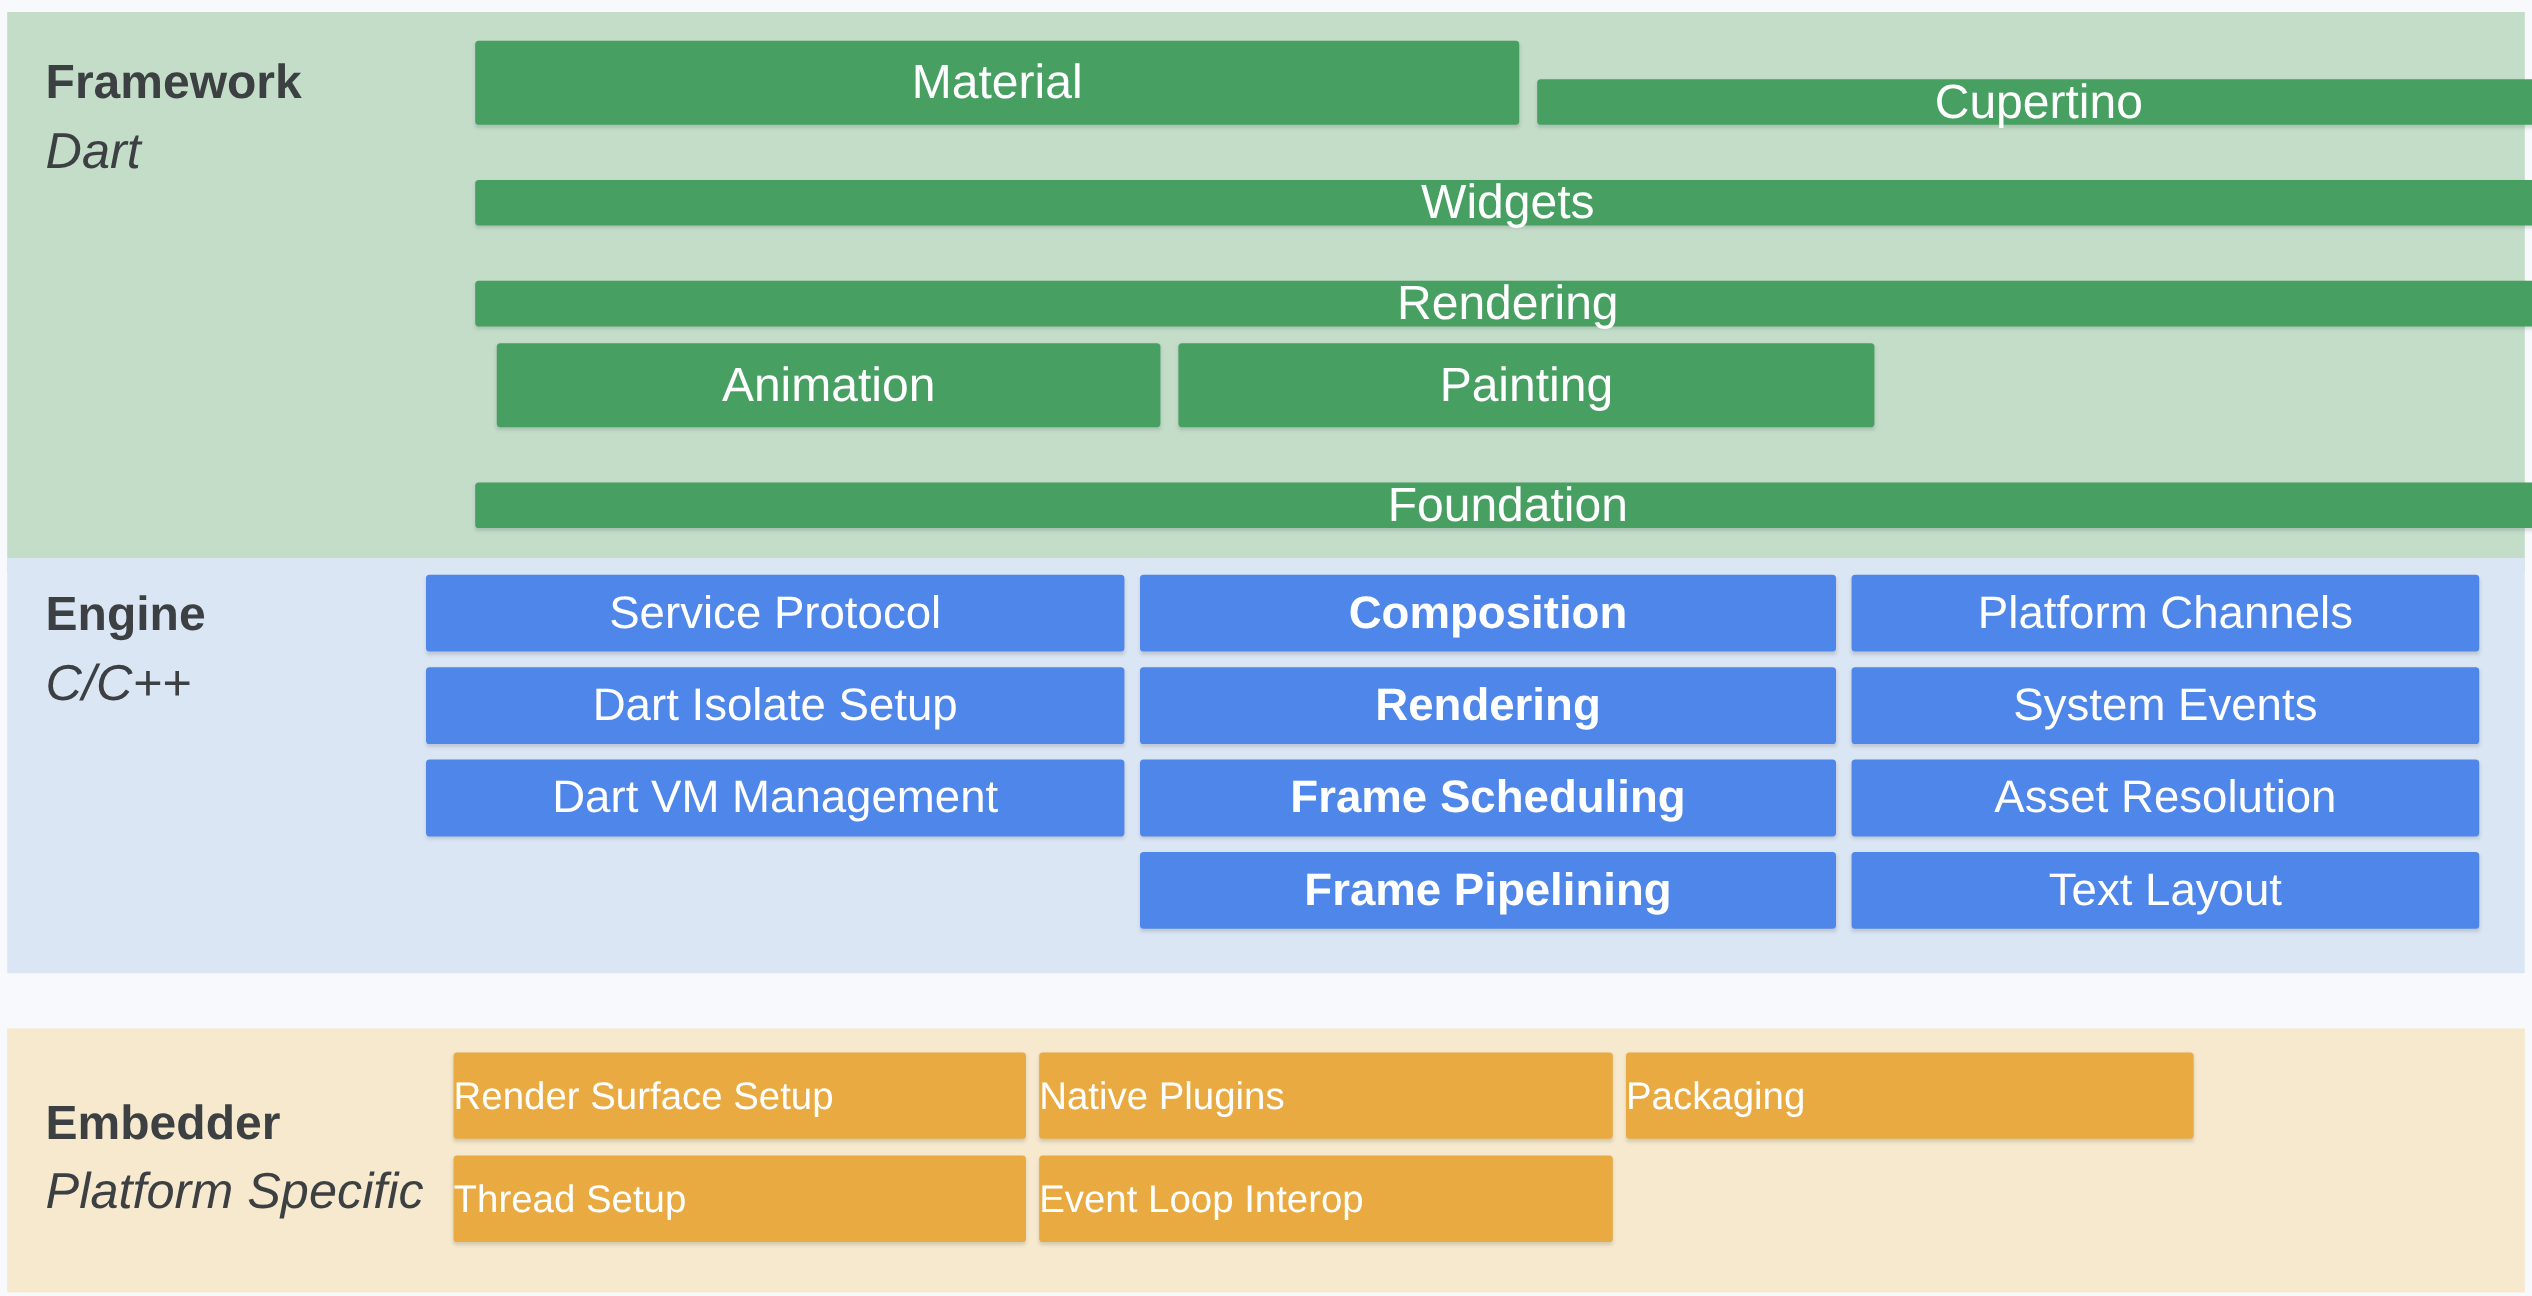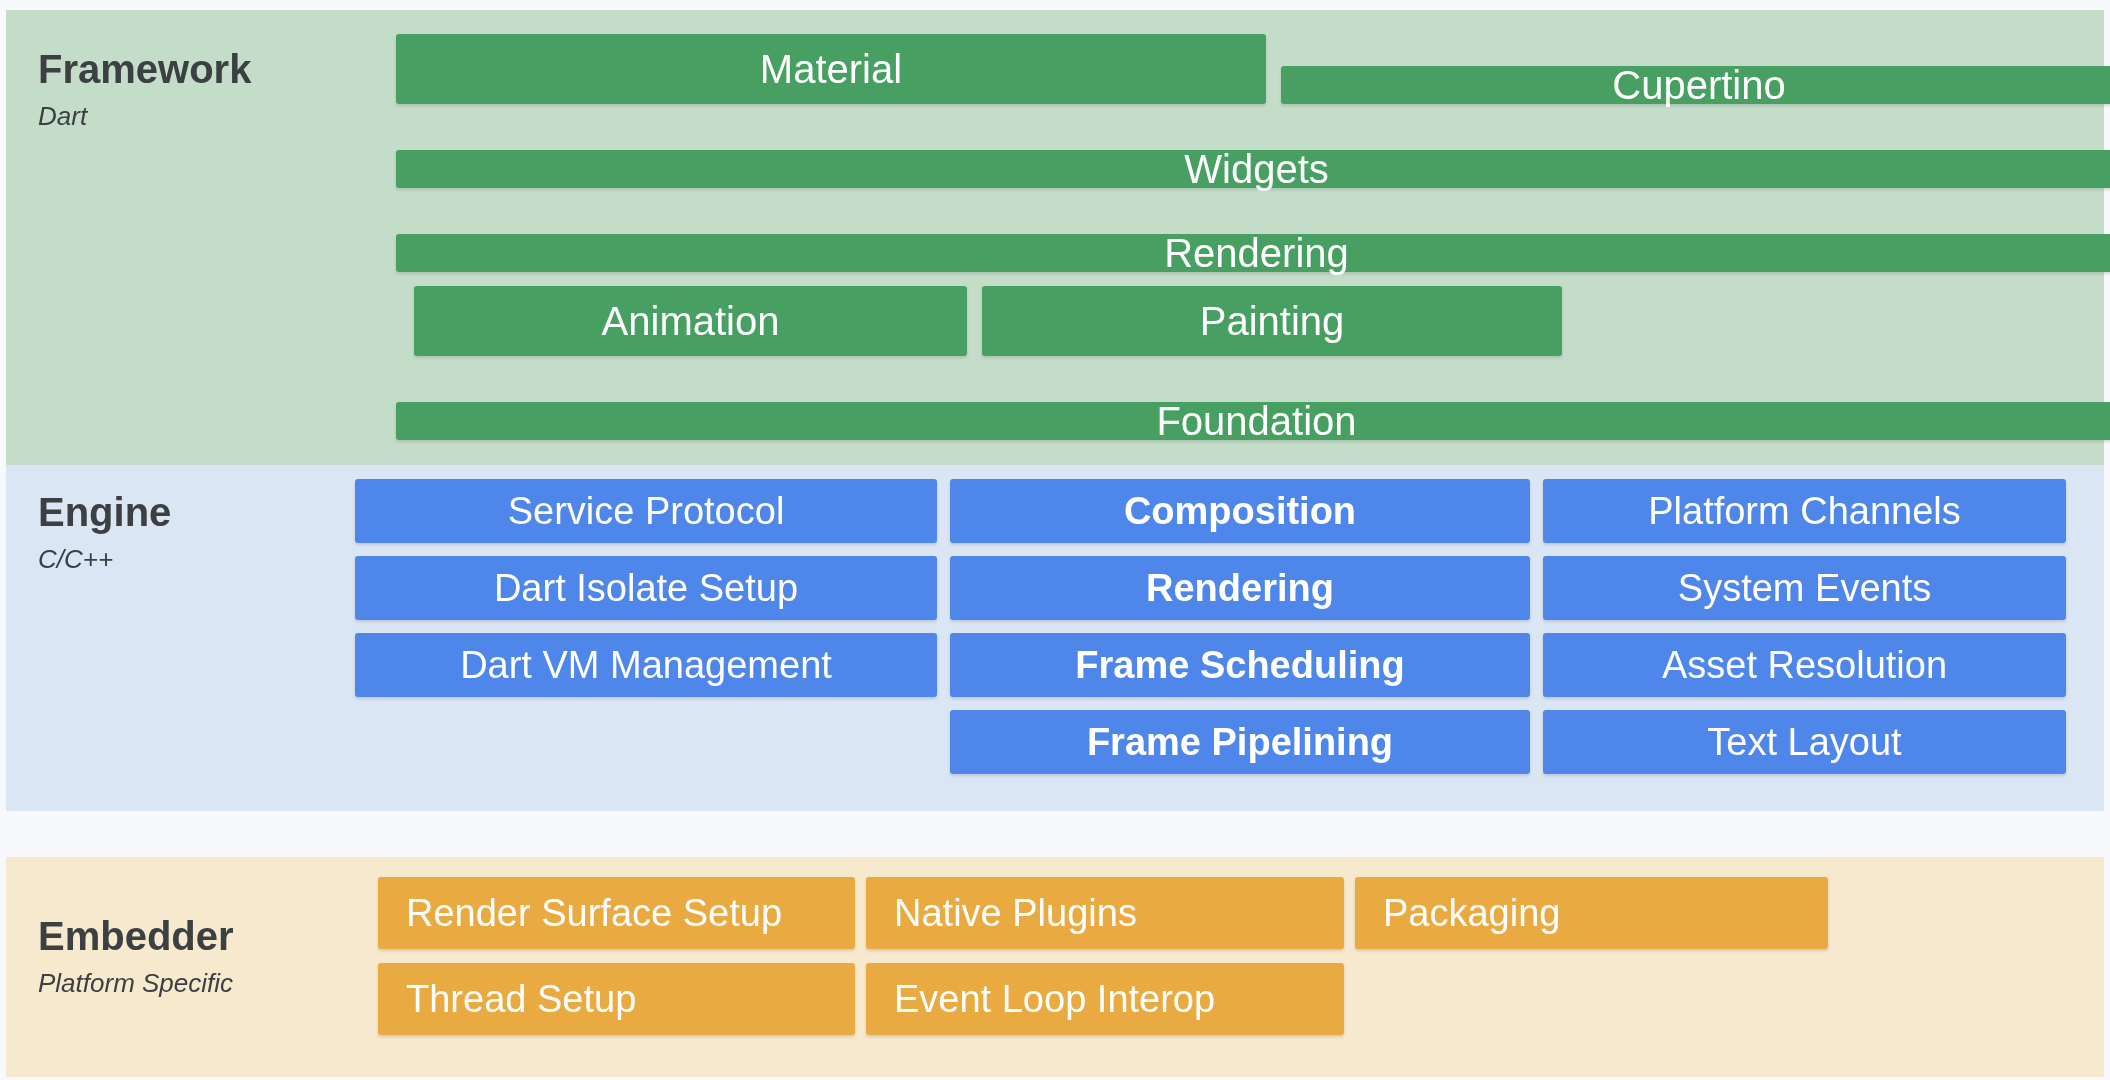--- a/index.html
+++ b/index.html
@@ -12,21 +12,21 @@
   .panel{position:absolute;left:6px;width:2098px;}
   .f-panel{top:10px;height:467px;background:var(--framework-bg,#c3ddc9);}
   .e-panel{top:465px;height:346px;background:var(--engine-bg,#dbe6f5);}
   .m-panel{top:857px;height:220px;background:var(--embedder-bg,#f6e9cd);}
 
   .label{position:absolute;left:32px;color:var(--title-color,#3c4043);}
   .f-label{top:34px;}
   .e-label{top:22px;}
   .m-label{top:54px;}
   .title{font-weight:bold;font-size:40px;line-height:1.25;}
-  .subtitle{font-style:italic;font-size:26px;line-height:1.25;margin-top:6px;}
+  .subtitle{font-style:italic;font-size:42px;line-height:1.25;margin-top:6px;}
 
   .box{
     display:flex;align-items:center;justify-content:center;
     color:var(--box-text,#ffffff);
     border-radius:3px;
     box-shadow:0 2px 3px rgba(60,64,67,0.18);
     white-space:nowrap;
   }
   .row{display:flex;}
   .grow{flex:1;margin-top:32px;}
@@ -45,22 +45,22 @@
   .e-col{display:flex;flex-direction:column;gap:13px;}
   .e-col1{width:582px;}
   .e-col2{width:580px;font-weight:bold;}
   .e-col3{flex:1;}
   .e-box{background:var(--engine-box,#4f86e9);height:64px;font-size:38px;}
 
   
   .m-rows{position:absolute;left:372px;top:20px;width:1450px;
           display:flex;flex-direction:column;gap:14px;}
   .m-row{gap:11px;height:72px;}
-  .m-box{background:var(--embedder-box,#e9aa41);font-size:38px;
-         justify-content:flex-start;padding-left:28px;box-sizing:border-box;}
+  .m-box{background:var(--embedder-box,#e9aa41);font-size:32px;
+         justify-content:flex-start;box-sizing:border-box;}
   .w-m1{width:477px;}
   .w-m2{width:478px;}
   .w-m3{width:473px;}
 </style>
 </head>
 <body>
 
 <div id="stage">
 
   <section class="panel f-panel">

